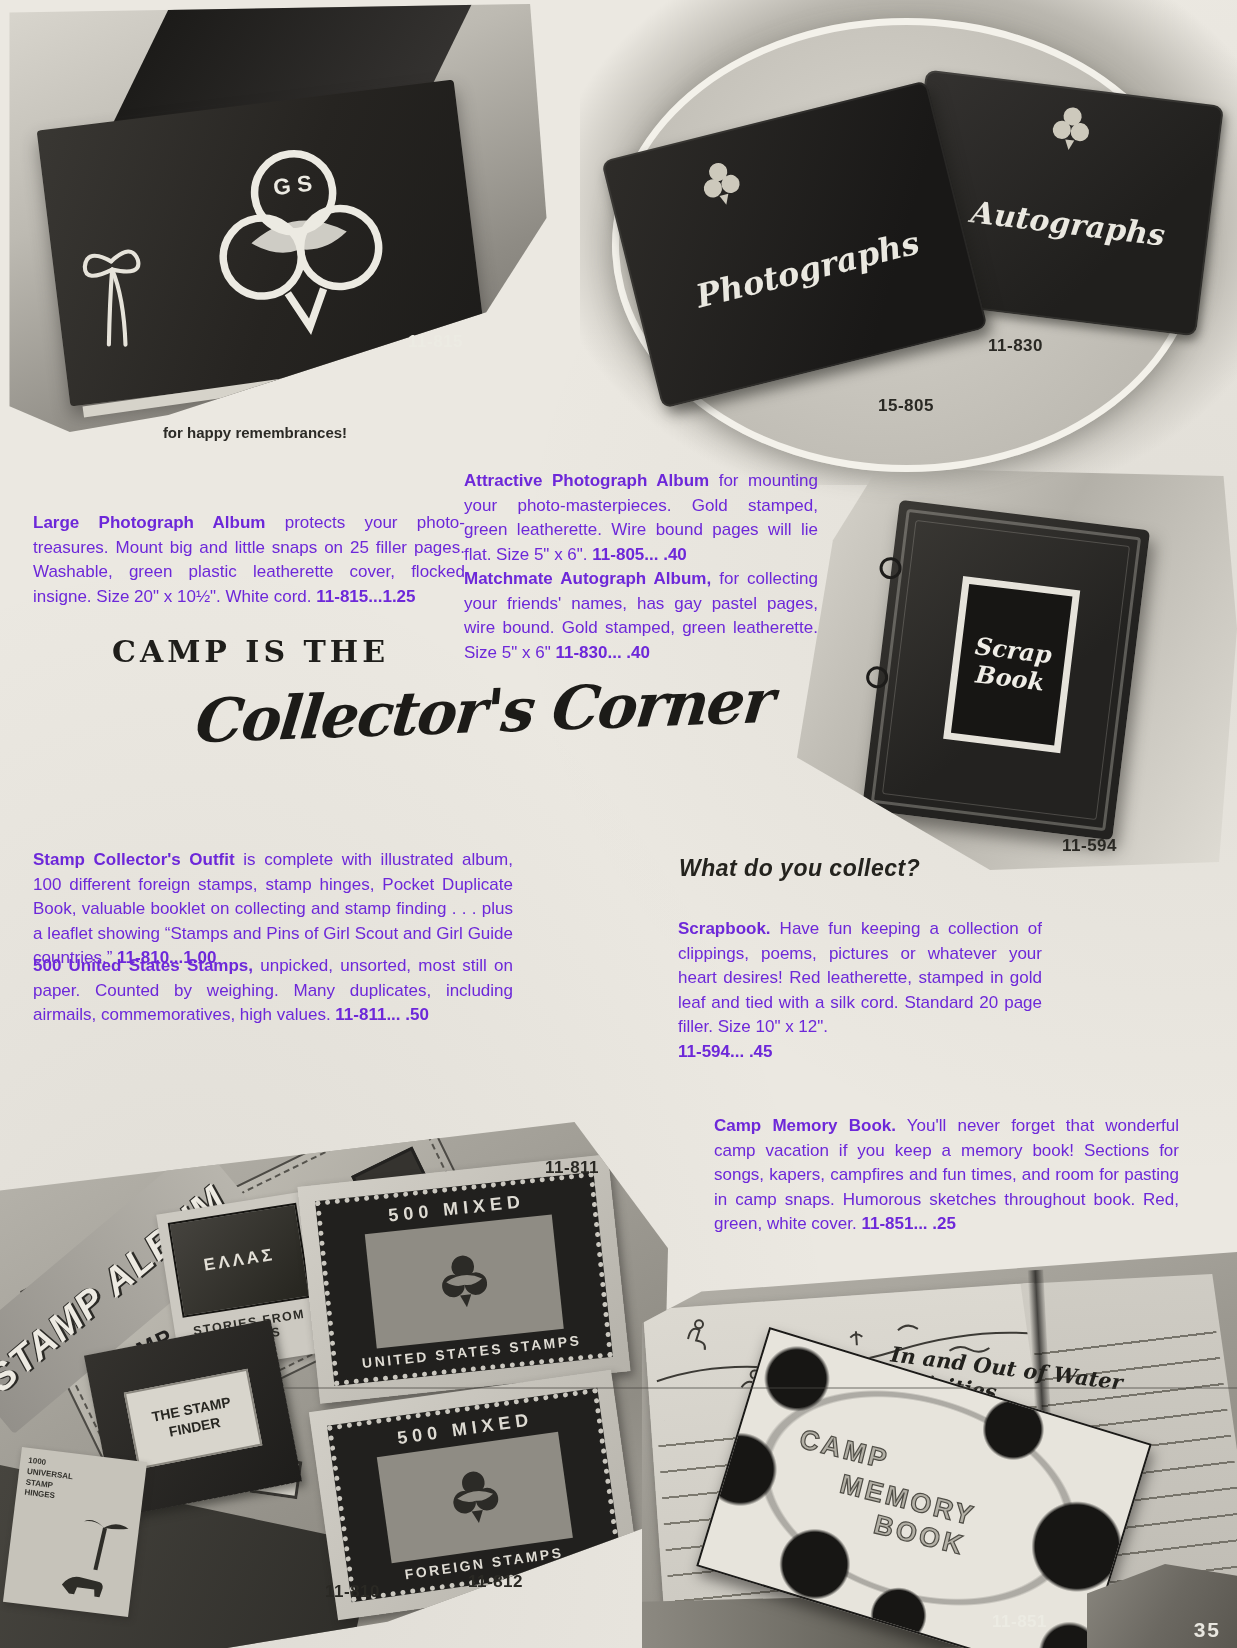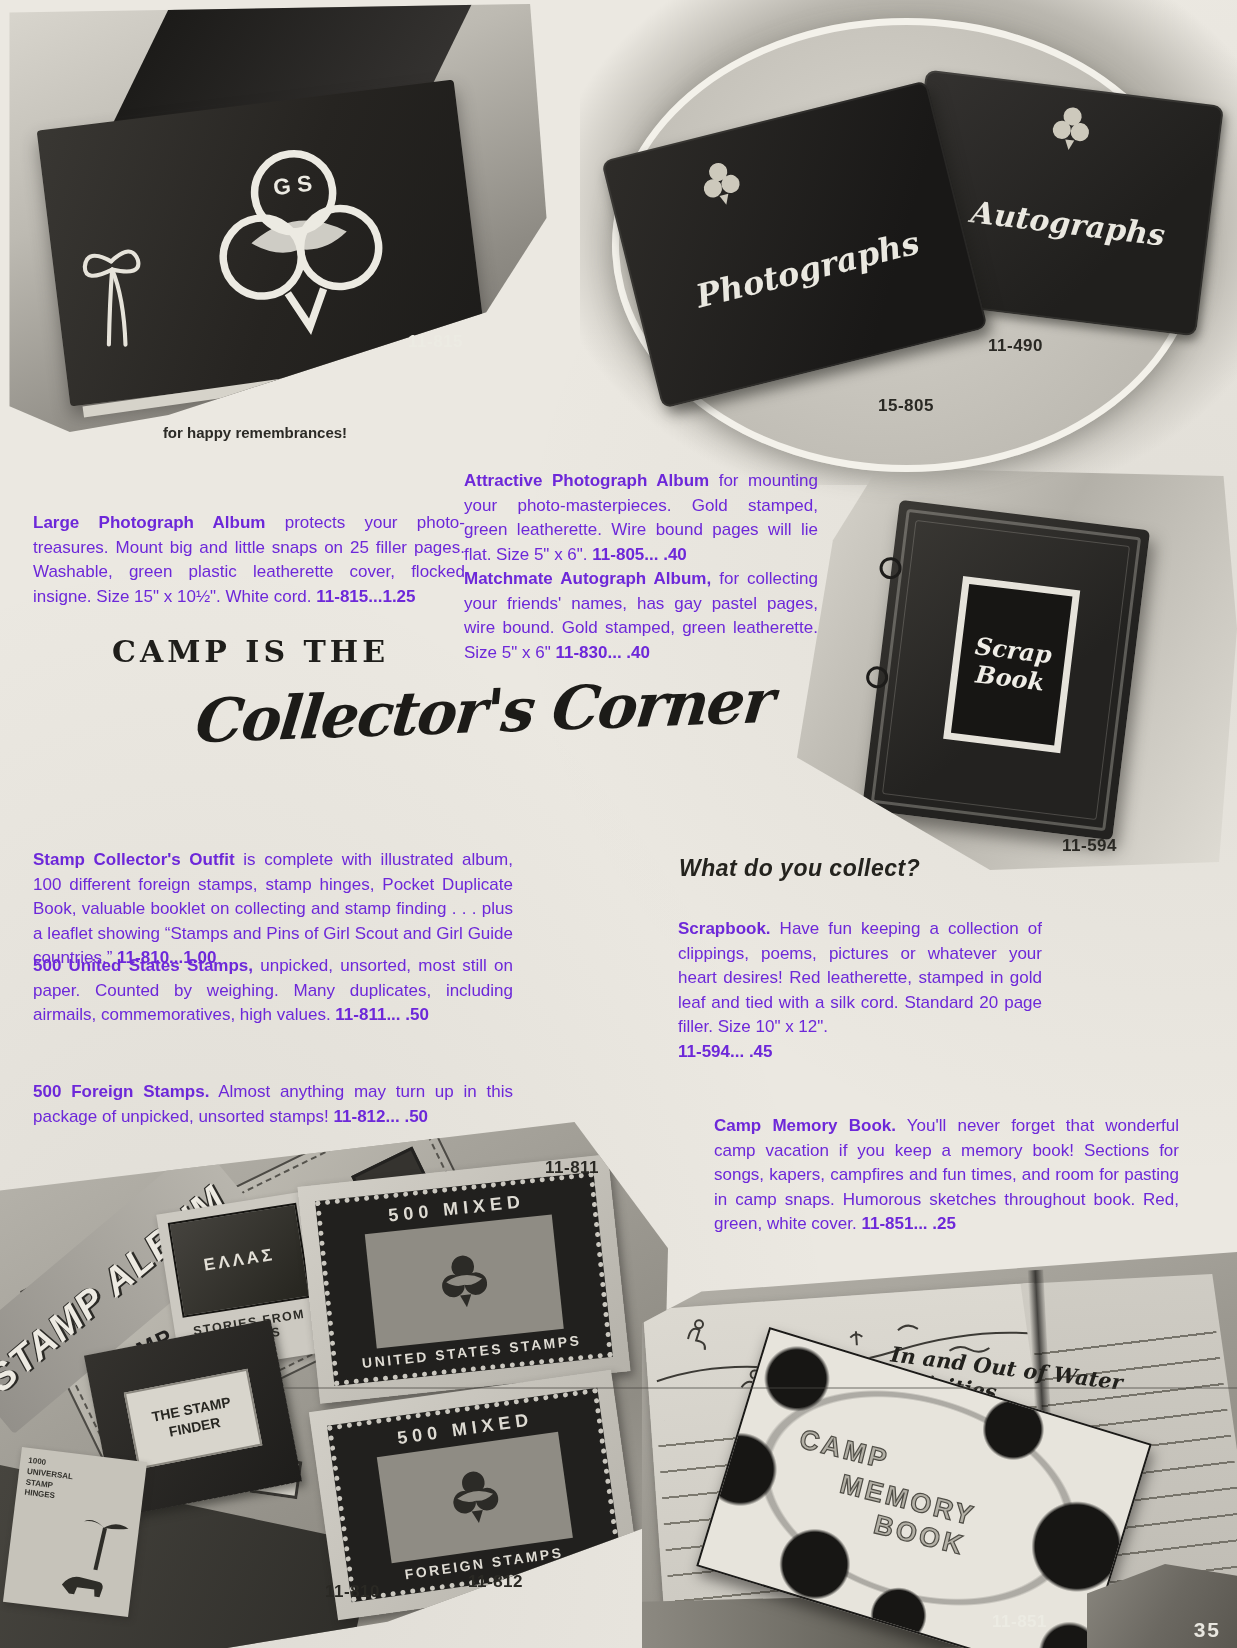--- a/index.html
+++ b/index.html
@@ -220,27 +220,27 @@
         <g fill="#cdc9bc">
             <circle cx="50" cy="28" r="20"></circle>
             <circle cx="30" cy="60" r="20"></circle>
         <circle cx="70" cy="60" r="20"></circle>
             <path d="M40 80 L50 102 L60 80 Z"></path>
           </g>
       </svg>
       <div class="cover-script script" id="txt-photographs">Photographs</div>
     </div>
   </div>
-  <div class="label label--dark" style="left:988px;top:336px;">11-490</div>
+  <div class="label label--dark" style="left:988px;top:336px;">11-830</div>
   <div class="label label--dark" style="left:878px;top:396px;">15-805</div>
 
   <div id="heading-handsome">
     <div class="sub">for happy remembrances!</div>
   </div>
-  <p class="body-text" id="para-large-album"><b>Large Photograph Album</b><span> protects your photo-treasures. Mount big and little snaps on 25 filler pages. Washable, green plastic leatherette cover, flocked insigne. Size 15" x 10½". White cord. </span><b class="price">11-815...1.25</b></p>
+  <p class="body-text" id="para-large-album"><b>Large Photograph Album</b><span> protects your photo-treasures. Mount big and little snaps on 25 filler pages. Washable, green plastic leatherette cover, flocked insigne. Size 20" x 10½". White cord. </span><b class="price">11-815...1.25</b></p>
 
   <p class="body-text" id="para-attractive"><b>Attractive Photograph Album</b><span> for mounting your photo-masterpieces. Gold stamped, green leatherette. Wire bound pages will lie flat. Size 5" x 6". </span><b class="price">11-805... .40</b></p>
 
   <p class="body-text" id="para-matchmate"><b>Matchmate Autograph Album,</b><span> for collecting your friends' names, has gay pastel pages, wire bound. Gold stamped, green leatherette. Size 5" x 6" </span><b class="price">11-830... .40</b></p>
 
   <div id="kicker">CAMP IS THE</div>
   <div id="script-title" class="script">Collector's Corner</div>
 
   <div class="photo" id="photo-scrapbook">
     <div id="scrapbook-book">
@@ -253,21 +253,20 @@
         <div class="scrap-line script">Book</div>
       </div>
     </div>
   </div>
   <div class="label label--dark" style="left:1062px;top:836px;">11-594</div>
 
   <p class="body-text" id="para-outfit"><b>Stamp Collector's Outfit</b><span> is complete with illustrated album, 100 different foreign stamps, stamp hinges, Pocket Duplicate Book, valuable booklet on collecting and stamp finding . . . plus a leaflet showing “Stamps and Pins of Girl Scout and Girl Guide countries.” </span><b class="price">11-810...1.00</b></p>
 
   <p class="body-text" id="para-us"><b>500 United States Stamps,</b><span> unpicked, unsorted, most still on paper. Counted by weighing. Many duplicates, including airmails, commemoratives, high values. </span><b class="price">11-811... .50</b></p>
 
-  <p class="body-text" id="para-foreign"><b>500 Foreign Stamps.</b><span> Almost anything may turn up in this package of unpicked, unsorted stamps! </span><b class="price">11-812... .50</b></p>
 
   <div id="what-collect">What do you collect?</div>
   <p class="body-text" id="para-scrapbook"><b>Scrapbook.</b><span> Have fun keeping a collection of clippings, poems, pictures or whatever your heart desires! Red leatherette, stamped in gold leaf and tied with a silk cord. Standard 20 page filler. Size 10" x 12".</span><span class="price-line">11-594... .45</span></p>
 
   <p class="body-text" id="para-camp"><b>Camp Memory Book.</b><span> You'll never forget that wonderful camp vacation if you keep a memory book! Sections for songs, kapers, campfires and fun times, and room for pasting in camp snaps. Humorous sketches throughout book. Red, green, white cover. </span><b class="price">11-851... .25</b></p>
 
   <div class="photo" id="photo-stamps">
     <div id="dark-wedge"></div>
     <div id="outfit-box">
       <div class="box-dash"></div>

